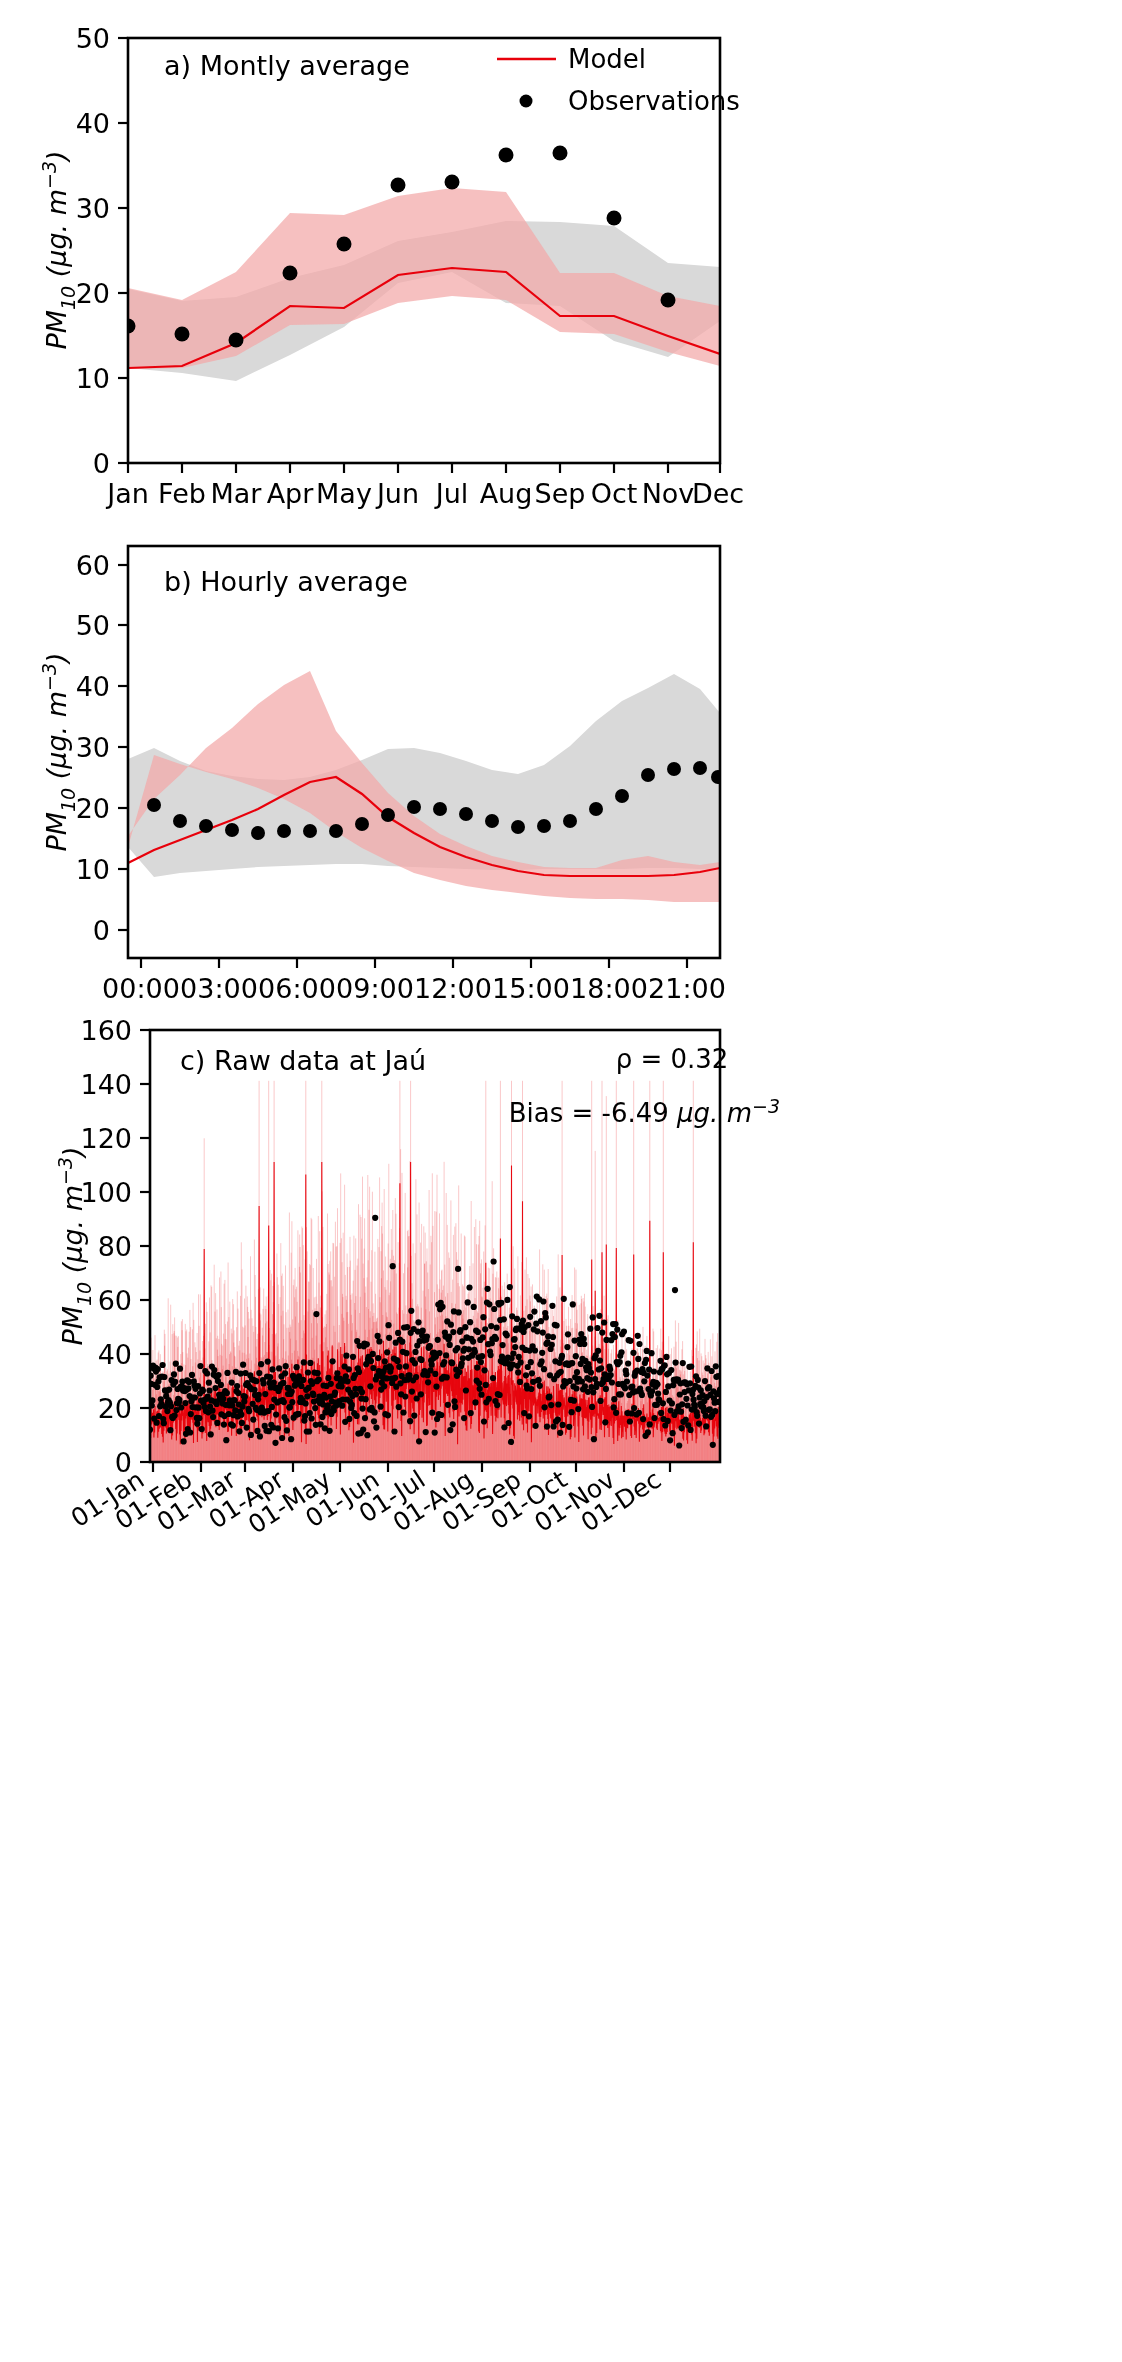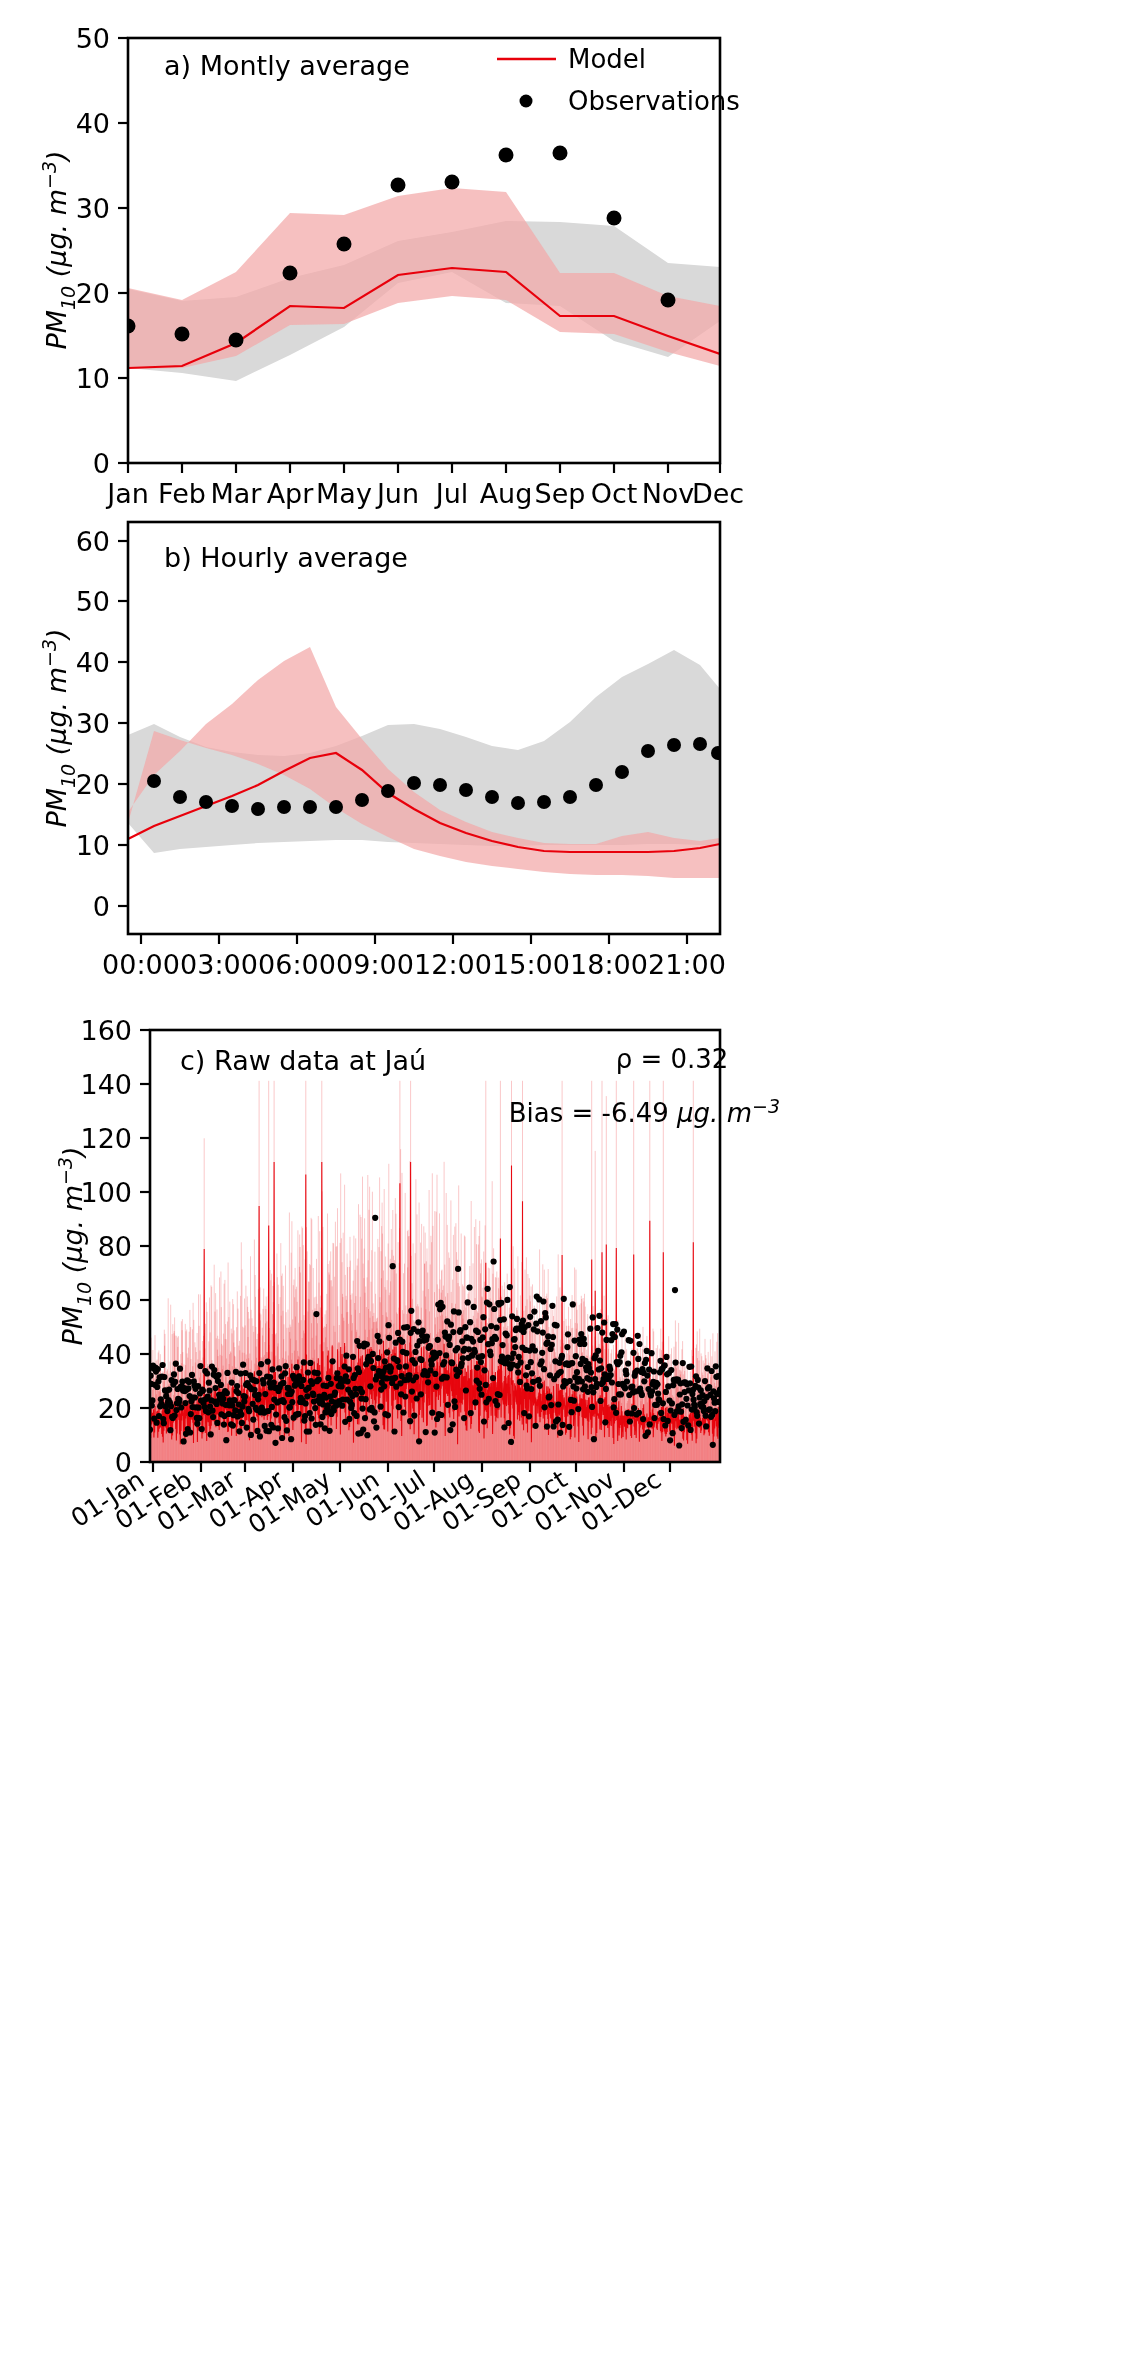--- a/index.html
+++ b/index.html
@@ -101,21 +101,21 @@
     <text class="tick-lbl" x="718" y="503" text-anchor="middle">Dec</text>
   </g>
   <g transform="translate(66,250) rotate(-90)">
     <text class="axis-title" text-anchor="middle" font-style="italic">
       <tspan>PM</tspan><tspan dy="9" font-size="19">10</tspan><tspan dy="-9"> (μg. m</tspan><tspan dy="-10" font-size="19">−3</tspan><tspan dy="10">)</tspan>
     </text>
   </g>
 </svg>
 </div>
 
-<div class="panel" style="left:0;top:500px;width:902px;height:490px;">
+<div class="panel" style="left:0;top:524px;width:902px;height:490px;">
 <svg width="1122" height="490" viewBox="0 0 1122 490">
   <defs>
           <clipPath id="clipB">
             <rect x="128" y="22" width="592" height="412"></rect>
           </clipPath>
         </defs>
   <g clip-path="url(#clipB)">
     <polygon fill="#d9d9d9" points="128,235 154,224 180,237 206,247 232,252 258,255 284,256 310,253 336,246 362,236 388,225 414,224 440,229 466,237 492,246 518,250 544,241 570,222 596,197 622,177 648,164 674,150 700,165 720,189 720,345 700,345 674,344 648,344 622,345 596,345 570,345 544,345 518,346 492,346 466,345 440,344 414,343 388,342 362,340 336,340 310,341 284,342 258,343 232,345 206,347 180,349 154,353 128,323"></polygon>
     <polygon fill="#f2a7a7" opacity="0.72" points="128,312 154,275 180,251 206,224 232,204 258,180 284,161 310,147 336,207 362,239 388,269 414,292 440,310 466,322 492,332 518,338 544,343 570,344 596,344 622,336 648,332 674,338 700,341 720,338 720,378 700,378 674,378 648,376 622,375 596,375 570,374 544,372 518,369 492,366 466,362 440,356 414,349 388,337 362,324 336,308 310,289 284,275 258,264 232,255 206,248 180,240 154,231 128,323"></polygon>
     <path class="modelline" d="M128,339 L154,326 L180,316 L206,306 L232,296 L258,285 L284,271 L310,258 L336,253 L362,270 L388,293 L414,309 L440,323 L466,333 L492,341 L518,347 L544,351 L570,352 L596,352 L622,352 L648,352 L674,351 L700,348 L720,344"></path>

